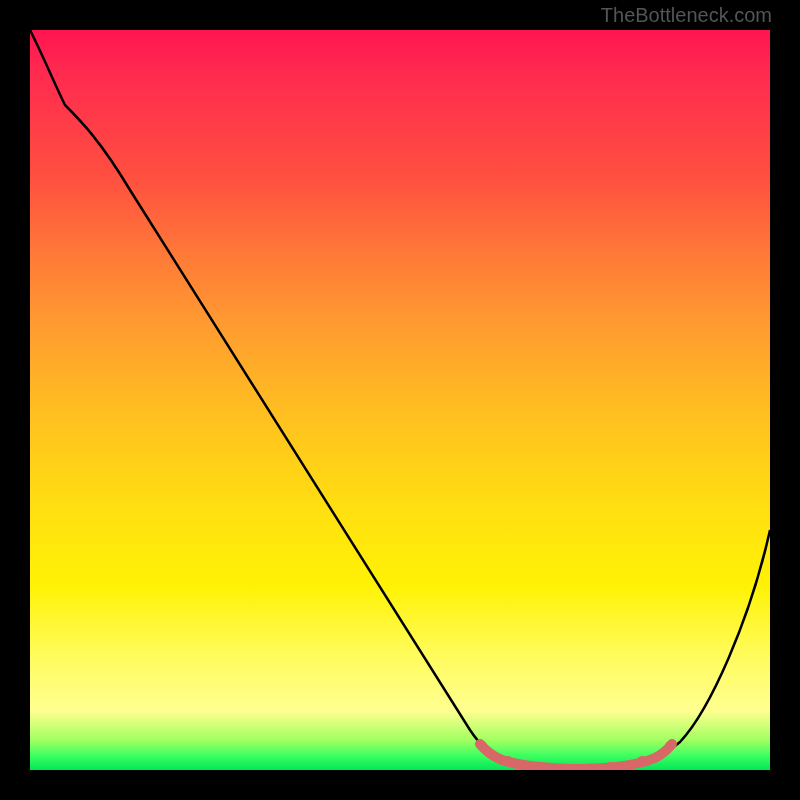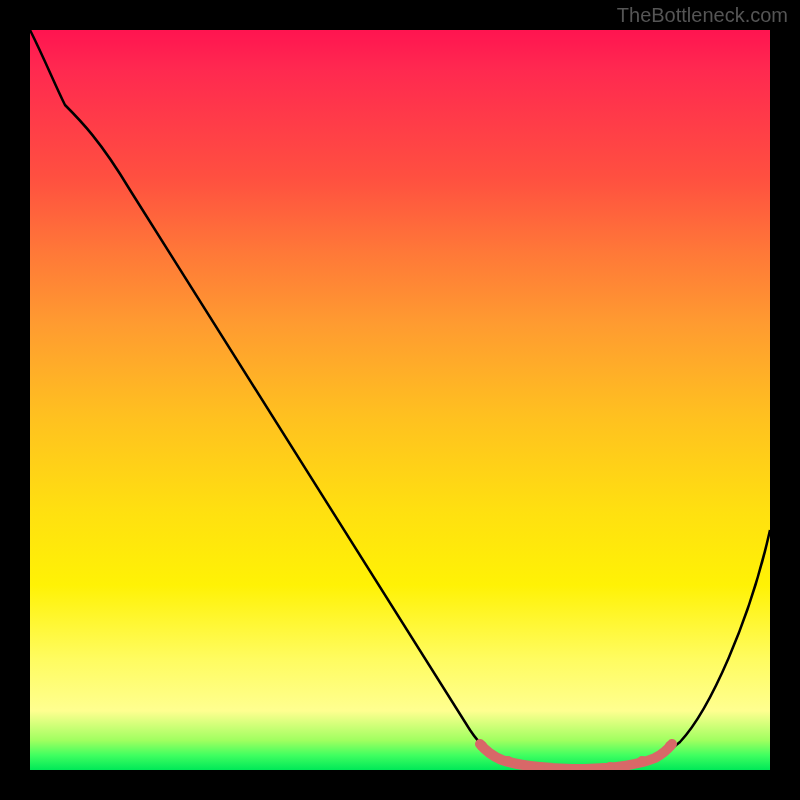--- a/index.html
+++ b/index.html
@@ -10,21 +10,21 @@
     body {
       width: 800px;
       height: 800px;
       background: #000;
       position: relative;
       font-family: Arial, sans-serif;
     }
     .watermark {
       position: absolute;
       top: 4px;
-      right: 12px;
+      right: 28px;
       color: #555;
       font-size: 20px;
       font-weight: normal;
       z-index: 10;
     }
     .chart-area {
       position: absolute;
       top: 30px;
       left: 30px;
       width: 740px;

